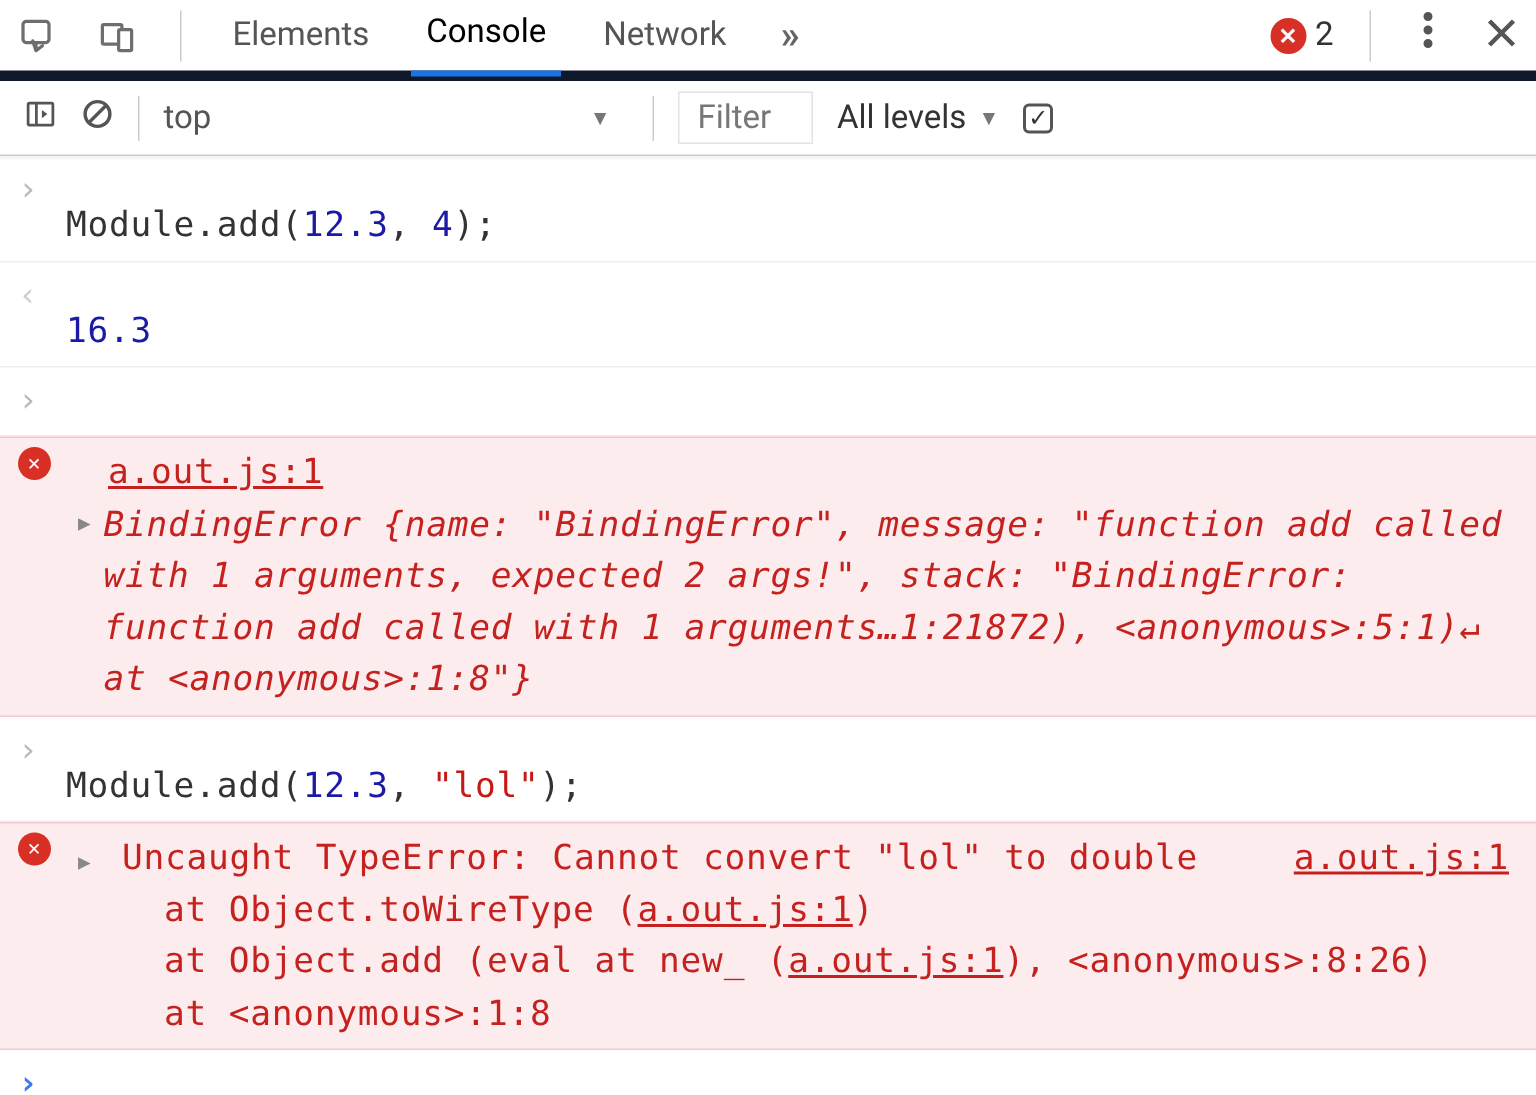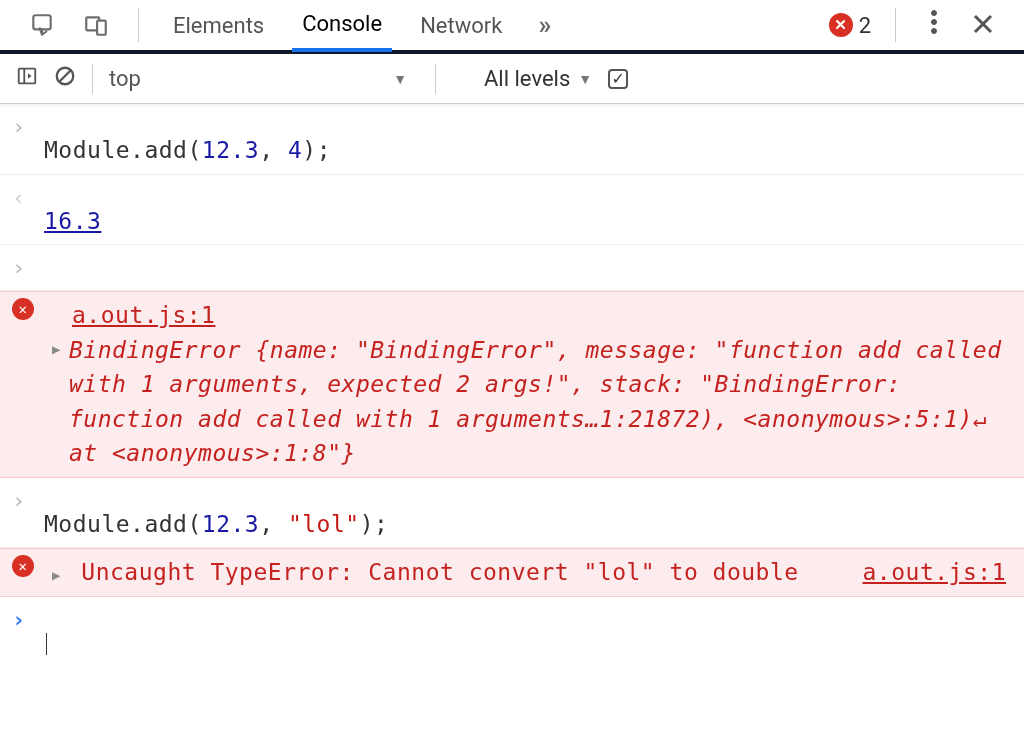--- a/index.html
+++ b/index.html
@@ -12,22 +12,22 @@
     height: 730px;
     overflow: hidden;
   }
   .mono { font-family: "Menlo", "Monaco", "Consolas", monospace; letter-spacing: 0.5px; }
 
   
   .tabstrip {
     display: flex;
     align-items: center;
     height: 54px;
-    border-bottom: 4px solid #0f172a;
-    padding: 0 24px;
+    border-bottom: 7px solid #0f172a;
+    padding: 0 6px;
     gap: 18px;
   }
   .tabstrip .icon-btn {
     width: 36px; height: 36px;
     display: flex; align-items: center; justify-content: center;
     color: #6e6e6e;
   }
   .tabstrip .icon-btn svg { width: 26px; height: 26px; fill: none; stroke: #6e6e6e; stroke-width: 2; }
   .tabstrip .vline { width: 1px; height: 34px; background: #ccc; margin: 0 6px; }
   .tabstrip .tab {
@@ -78,21 +78,21 @@
     padding-right: 12px;
   }
   .ctx-picker .tri { font-size: 14px; color: #777; }
   .filter-box {
     border: 1px solid #e3e3e3;
     padding: 4px 12px;
     font-size: 22px;
     color: #777;
     min-width: 90px;
   }
-  .levels { display:flex; align-items:center; gap:8px; color:#333;margin-left:32px;}
+  .levels { display:flex; align-items:center; gap:8px; color:#333;}
   .levels .tri{font-size:14px;color:#777;}
   .checkbox {
     width: 20px; height: 20px; border: 2px solid #555; border-radius:4px;
     display:flex; align-items:center; justify-content:center; font-size:16px; line-height:1;
     color:#333;
   }
 
   
   .rows { display:flex; flex-direction:column; }
   .row {
@@ -105,21 +105,21 @@
   .row .gutter {
     width: 32px; flex: 0 0 32px;
     color:#b9b9b9; font-family: monospace; font-size: 22px;
     text-align:left;
   }
   .row .content { flex:1;margin-top:23px; }
   .num { color:#1a1aa6; }
   .str { color:#c41a16; }
   .punct { color:#333; }
   .row.result .gutter { color:#cfcfcf; }
-  .row.result .content { color:#1a1aa6;text-decoration:underline; }
+  .row.result .content { color:#1a1aa6; }
 
   .row.error {
     background: #fdecee;
     border-top: 1px solid #f7c8cf;
     border-bottom: 1px solid #f7c8cf;
     color:#c5221f;
   }
   .row.error .gutter { width:40px; flex:0 0 40px; }
   .row.error .gutter .circ {
     width:22px; height:22px; border-radius:50%;
@@ -224,20 +224,21 @@
 
   <div class="vline"></div>
 
   <div class="ctx-picker">
     <span>top</span>
     <span class="tri">▼</span>
   </div>
 
   <div class="vline"></div>
 
+  <div class="filter-box">Filter</div>
 
   <div class="levels">
     <span>All levels</span>
     <span class="tri">▼</span>
   </div>
 
   <div class="checkbox">✓</div>
 
 </div>
 
@@ -286,20 +287,23 @@
         <span class="circ">✕</span>
       </div>
     <div class="err-body">
       <div class="err-top">
         <span>
           <span class="expander">▶</span>
           <span class="err-title">Uncaught TypeError: Cannot convert "lol" to  double</span>
         </span>
         <span class="err-source">a.out.js:1</span>
       </div>
+      <div class="err-stack"><span>    at Object.toWireType (</span><span class="ul">a.out.js:1</span><span>)
+    at Object.add (eval at new_ (</span><span class="ul">a.out.js:1</span><span>), &lt;anonymous&gt;:8:26)
+    at &lt;anonymous&gt;:1:8</span></div>
     </div>
   </div>
 
   <div class="row prompt" style="border-bottom:none">
     <div class="gutter">›</div>
     <div class="content"><span class="caret"></span></div>
   </div>
 
 </div>
 

